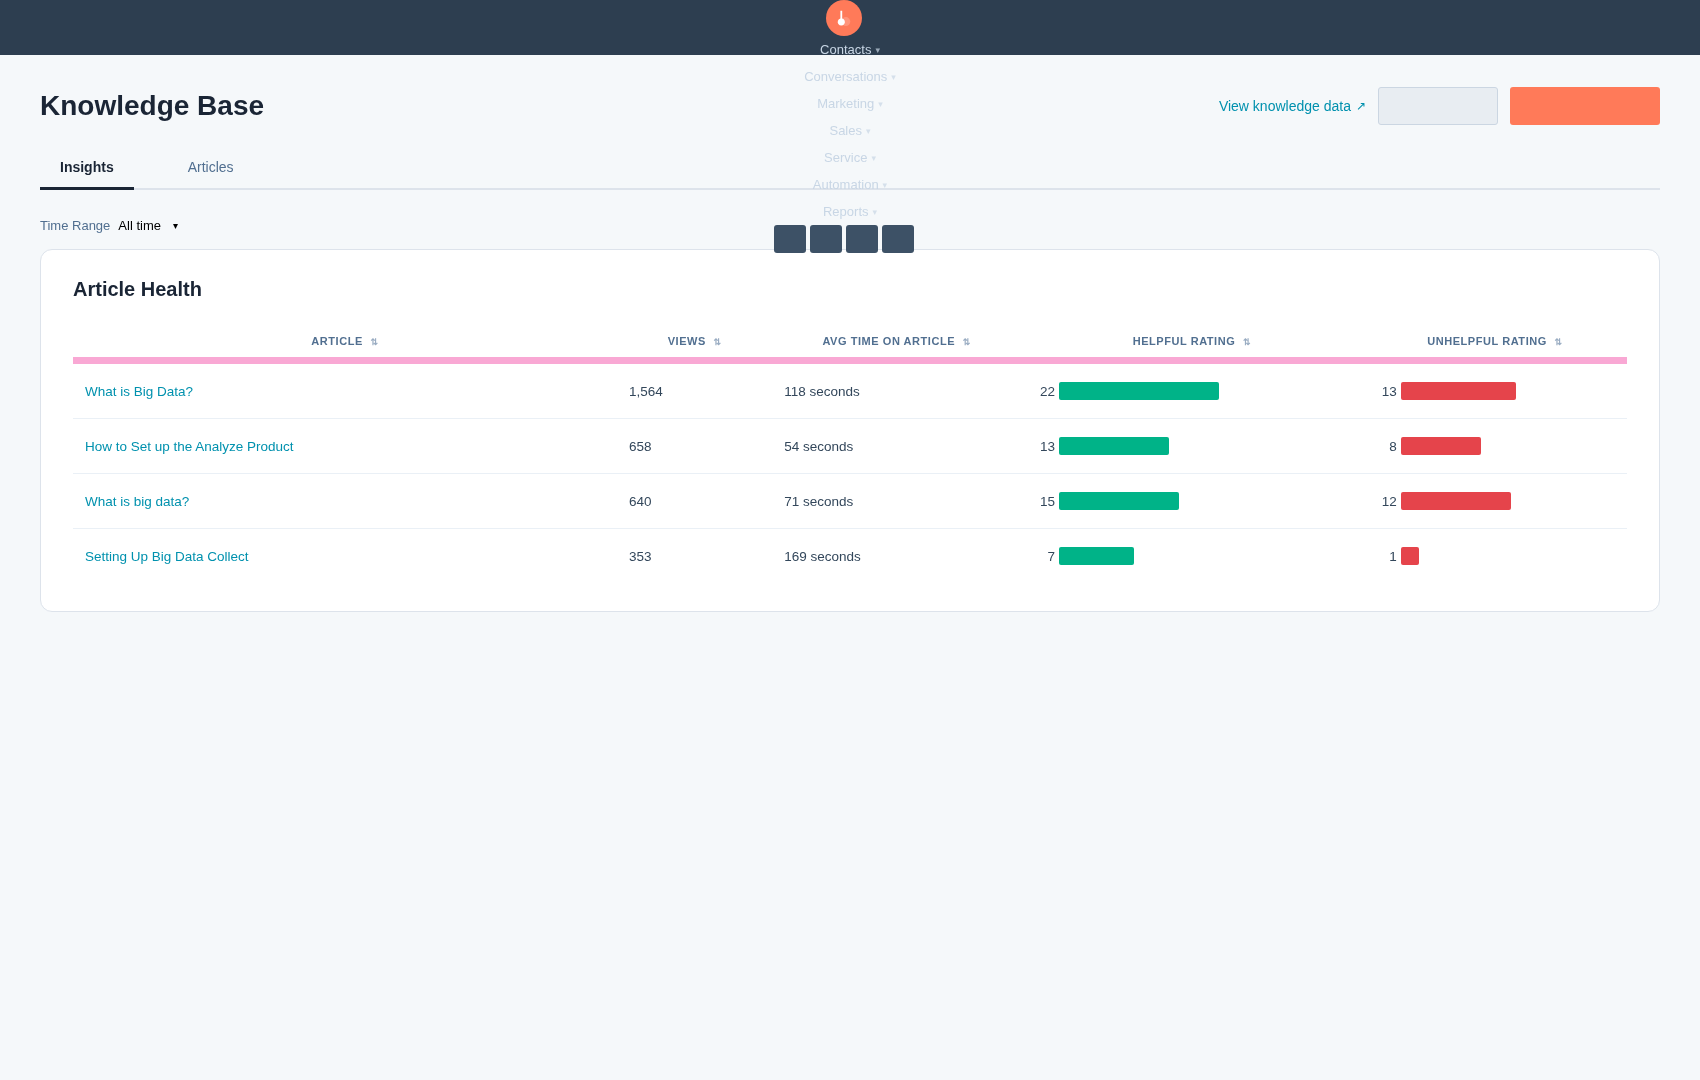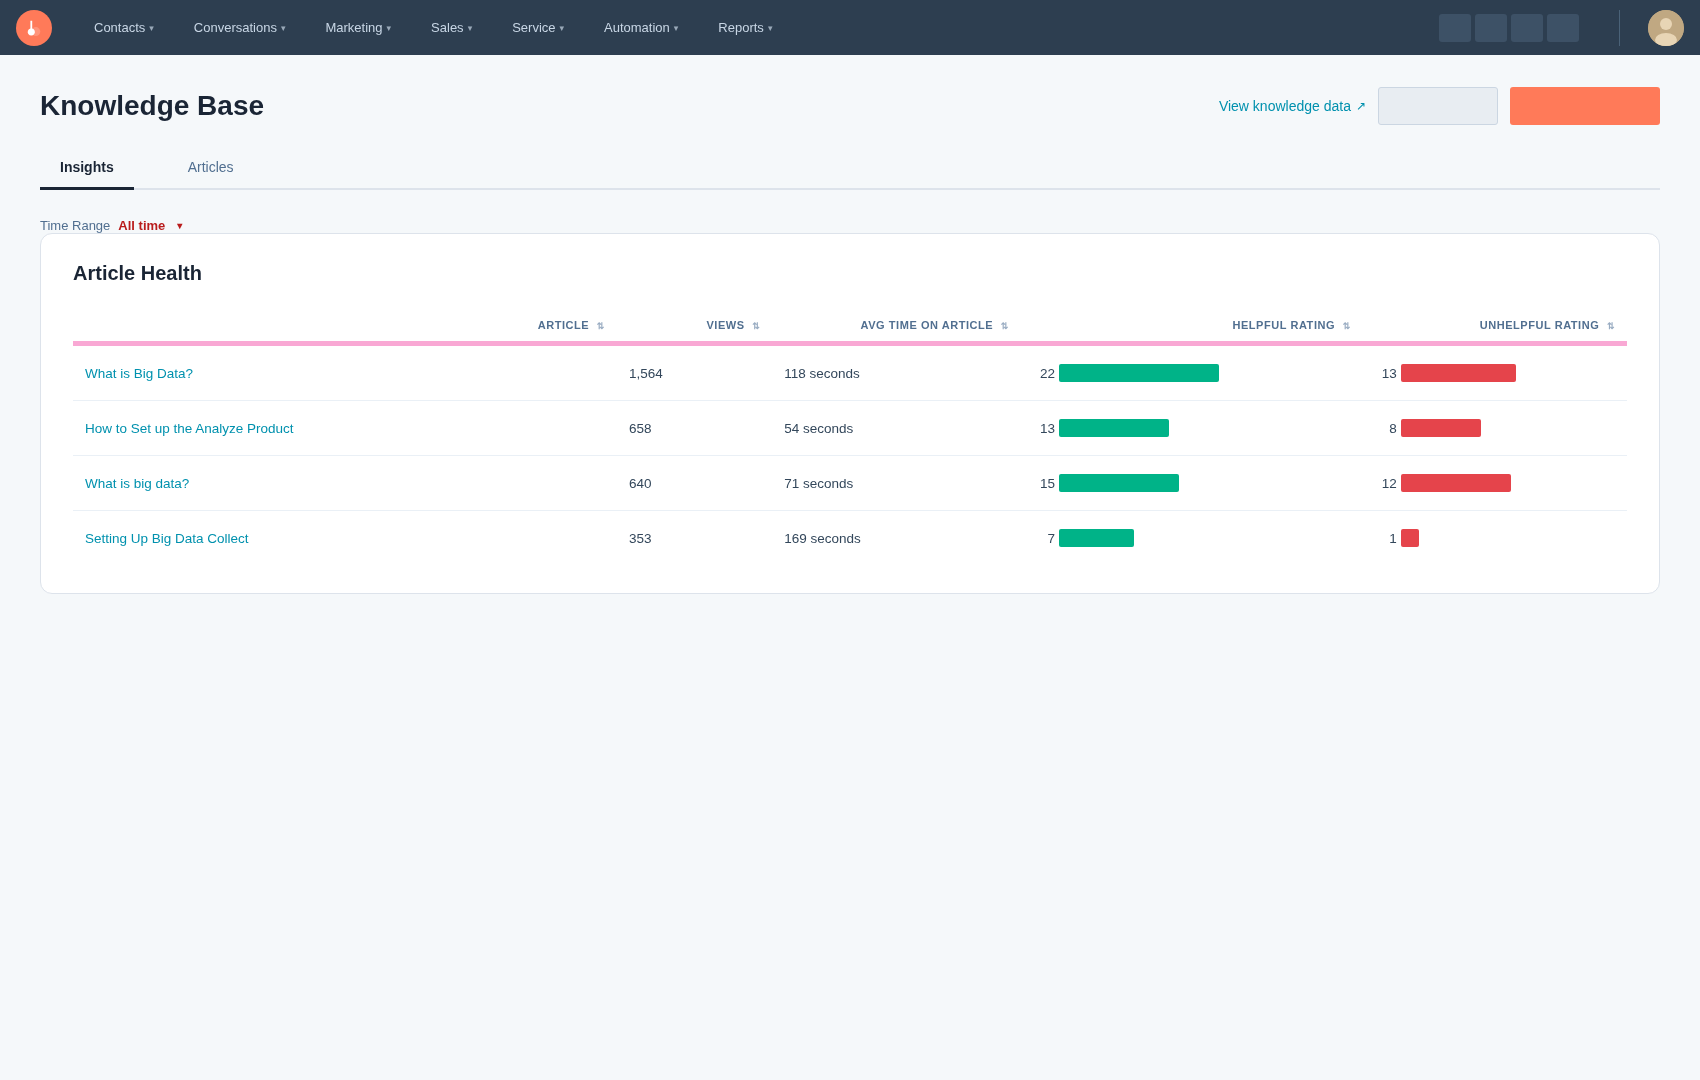--- a/index.html
+++ b/index.html
@@ -1,19 +1,19 @@
 <!DOCTYPE html>
 <html><head>
   <meta charset="utf-8">
   <style>
     * { box-sizing: border-box; margin: 0; padding: 0; }
     body { font-family: -apple-system, BlinkMacSystemFont, 'Segoe UI', Helvetica, Arial, sans-serif; background: #f5f8fa; min-width: 1700px; min-height: 1080px; }
 
     
-    .nav { background: #2d3e50; height: 55px; display: flex; align-items: center; padding: 0 16px; gap: 20px; }
+    .nav { background: #2d3e50; height: 55px; display: flex; align-items: center; padding: 0 16px; gap: 0; flex-direction: column; }
     .nav-logo { width: 36px; height: 36px; margin-right: 12px; flex-shrink: 0; }
     .nav-logo svg { width: 36px; height: 36px; }
     .nav-item { color: #c8d6e5; font-size: 13px; padding: 6px 10px; border-radius: 3px; cursor: pointer; display: flex; align-items: center; gap: 4px; white-space: nowrap; }
     .nav-chevron { font-size: 9px; opacity: 0.7; }
     .nav-spacer { flex: 1; }
     .nav-icons { display: flex; gap: 4px; align-items: center; margin-right: 12px; }
     .nav-icon-btn { width: 32px; height: 28px; background: #3d5166; border-radius: 3px; display: flex; align-items: center; justify-content: center; cursor: pointer; }
     .nav-divider { width: 1px; height: 36px; background: #4a6278; margin: 0 8px; }
     .nav-avatar { width: 36px; height: 36px; border-radius: 50%; background: #c0a882; display: flex; align-items: center; justify-content: center; overflow: hidden; cursor: pointer; }
 
@@ -27,32 +27,32 @@
     .view-kb-link { color: #0091ae; font-size: 14px; display: flex; align-items: center; gap: 5px; cursor: pointer; text-decoration: none; }
     .btn-secondary { background: #e8edf2; border: 1px solid #cbd6e2; color: #516f90; font-size: 13px; padding: 8px 20px; border-radius: 3px; cursor: pointer; height: 38px; min-width: 120px; }
     .btn-primary { background: #ff7a59; border: none; color: #fff; font-size: 13px; font-weight: 600; padding: 8px 24px; border-radius: 3px; cursor: pointer; height: 38px; min-width: 150px; }
 
     
     .tabs { display: flex; border-bottom: 2px solid #dde3eb; margin-bottom: 28px; gap: 34px; }
     .tab { padding: 10px 20px 12px; font-size: 14px; color: #516f90; cursor: pointer; border-bottom: 3px solid transparent; margin-bottom: -2px; }
     .tab.active { color: #1a2535; font-weight: 600; border-bottom-color: #1a2535; }
 
     
-    .time-range { display: flex; align-items: flex-start; gap: 8px; margin-bottom: 0; font-size: 13px; }
+    .time-range { display: flex; align-items: flex-start; gap: 8px; margin-bottom: 16px; font-size: 13px; }
     .time-range-label { color: #516f90; font-weight: 500; }
-    .time-range-value { color: #b91c1c; cursor: pointer; display: flex; align-items: center; gap: 12px; font-weight: 700; }
+    .time-range-value { color: #000000; cursor: pointer; display: flex; align-items: center; gap: 12px; font-weight: 400; }
     .time-range-chevron { font-size: 10px; }
 
     
     .card { background: #fff; border: 1px solid #dde3eb; border-radius: 12px; padding: 28px 32px; }
     .card-title { font-size: 20px; font-weight: 600; color: #1a2535; margin-bottom: 24px; }
 
     
     .table { width: 100%; border-collapse: collapse; }
-    .table th { text-align: right; font-size: 11px; font-weight: 600; color: #516f90; letter-spacing: 0.05em; text-transform: uppercase; padding: 10px 12px; border-bottom: 5px solid #f9a8d4; white-space: nowrap; }
+    .table th { text-align: center; font-size: 11px; font-weight: 600; color: #516f90; letter-spacing: 0.05em; text-transform: uppercase; padding: 10px 12px; border-bottom: 7px solid #f9a8d4; white-space: nowrap; }
     .table th .sort-icon { display: inline-block; margin-left: 4px; color: #99acc2; font-size: 9px; }
     .table td { padding: 18px 12px; font-size: 13.5px; color: #33475b; border-bottom: 1px solid #eaf0f6; vertical-align: middle; }
     .table tr:last-child td { border-bottom: none; }
     .article-link { color: #0091ae; cursor: pointer; text-decoration: none; }
 
     
     .bar-cell { display: flex; align-items: center; gap: 4px; }
     .bar-num { min-width: 22px; text-align: right; color: #33475b; font-size: 13.5px; }
     .bar-wrap { display: flex; align-items: center; }
     .bar { height: 18px; border-radius: 2px; }

